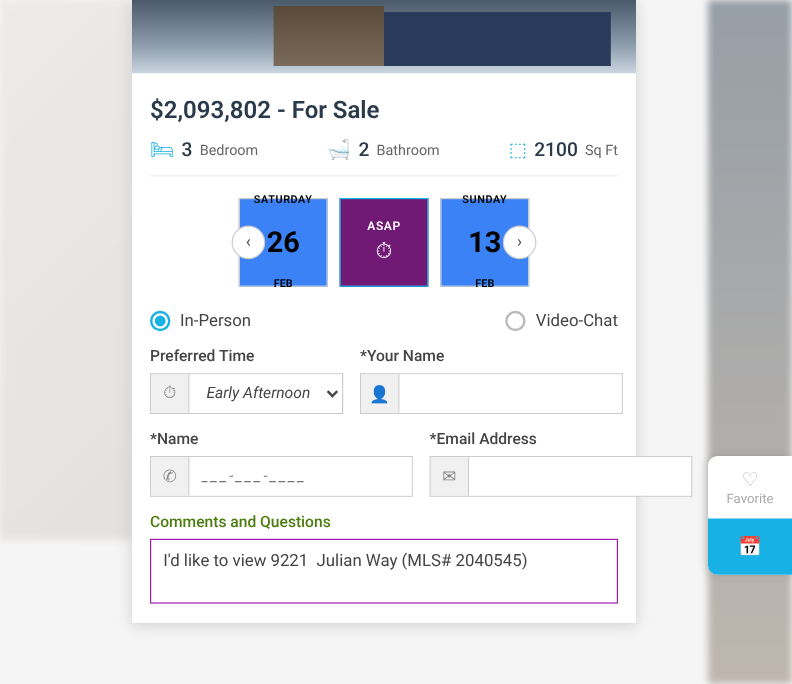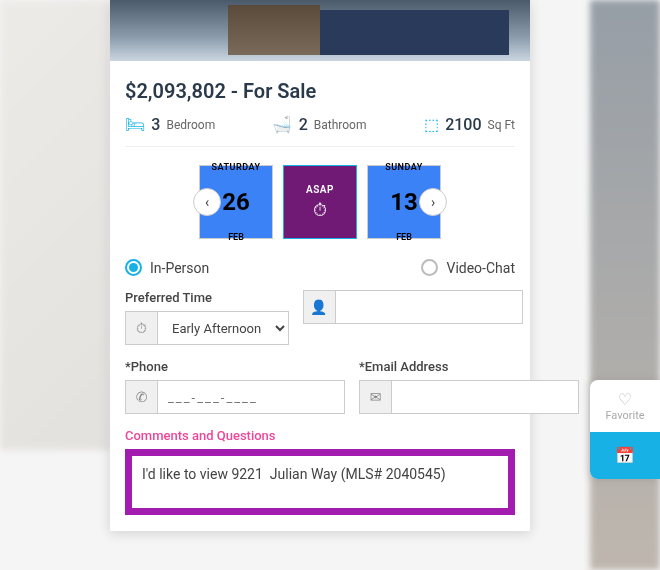--- a/index.html
+++ b/index.html
@@ -37,25 +37,25 @@
 .radio-opt { display: flex; align-items: center; gap: 8px; cursor: pointer; }
 .radio { width: 17px; height: 17px; border-radius: 50%; border: 2px solid #bbb; display: flex; align-items: center; justify-content: center; }
 .radio.checked { border-color: #18b1e6; }
 .radio.checked::after { content: ""; width: 9px; height: 9px; border-radius: 50%; background: #18b1e6; }
 .radio-lbl { font-size: 14px; color: #444; }
 .form-row { display: flex; gap: 14px; margin-bottom: 14px; }
 .form-grp { flex: 1; }
 .form-lbl { font-size: 13px; color: #444; font-weight: 500; margin-bottom: 6px; display: block; }
 .input-wrap { display: flex; border: 1px solid #ccc; }
 .input-ico { width: 32px; height: 32px; background: #f0f0f0; border-right: 1px solid #ccc; display: flex; align-items: center; justify-content: center; color: #888; font-size: 14px; }
-.input-fld { flex: 1; border: none; padding: 0 10px; font-size: 13px; color: #444; height: 32px; outline: none; }
+.input-fld { flex: 1; border: none; padding: 0 10px; font-size: 13px; color: #444; height: 32px; outline: none; font-style: italic; }
 select.input-fld { background: #fff; }
 .phone-placeholder { color: #bbb; letter-spacing: 2px; }
-.comments-lbl { font-size: 13px; color: #ec4899; font-weight: 500; margin-bottom: 6px; }
-.comments-ta { width: 100%; border: 7px solid #a21caf; padding: 10px; font-size: 14px; color: #444; resize: none; font-family: inherit; outline: none; }
+.comments-lbl { font-size: 13px; color: #4d7c0f; font-weight: 500; margin-bottom: 6px; }
+.comments-ta { width: 100%; border: 1px solid #a21caf; padding: 10px; font-size: 14px; color: #444; resize: none; font-family: inherit; outline: none; }
 </style>
 </head>
 <body>
 
 <div class="bg-left"></div>
 <div class="bg-right"></div>
 
 <div class="side-panel">
   <div class="side-fav">
     <div class="side-fav-heart">♡</div>
@@ -123,30 +123,31 @@
       <div class="form-grp">
         <label class="form-lbl">Preferred Time</label>
         <div class="input-wrap">
           <div class="input-ico">⏱</div>
           <select class="input-fld">
             <option>Early Afternoon</option>
           </select>
         </div>
       </div>
       <div class="form-grp">
+        <label class="form-lbl">*Your Name</label>
         <div class="input-wrap">
           <div class="input-ico">👤</div>
           <input class="input-fld" style="">
         </div>
       </div>
     </div>
 
     <div class="form-row">
       <div class="form-grp">
-        <label class="form-lbl">*Phone</label>
+        <label class="form-lbl">*Name</label>
         <div class="input-wrap">
           <div class="input-ico">✆</div>
           <input class="input-fld phone-placeholder" placeholder="___-___-____" style="">
         </div>
       </div>
       <div class="form-grp">
         <label class="form-lbl">*Email Address</label>
         <div class="input-wrap">
           <div class="input-ico">✉</div>
           <input class="input-fld" style="">

